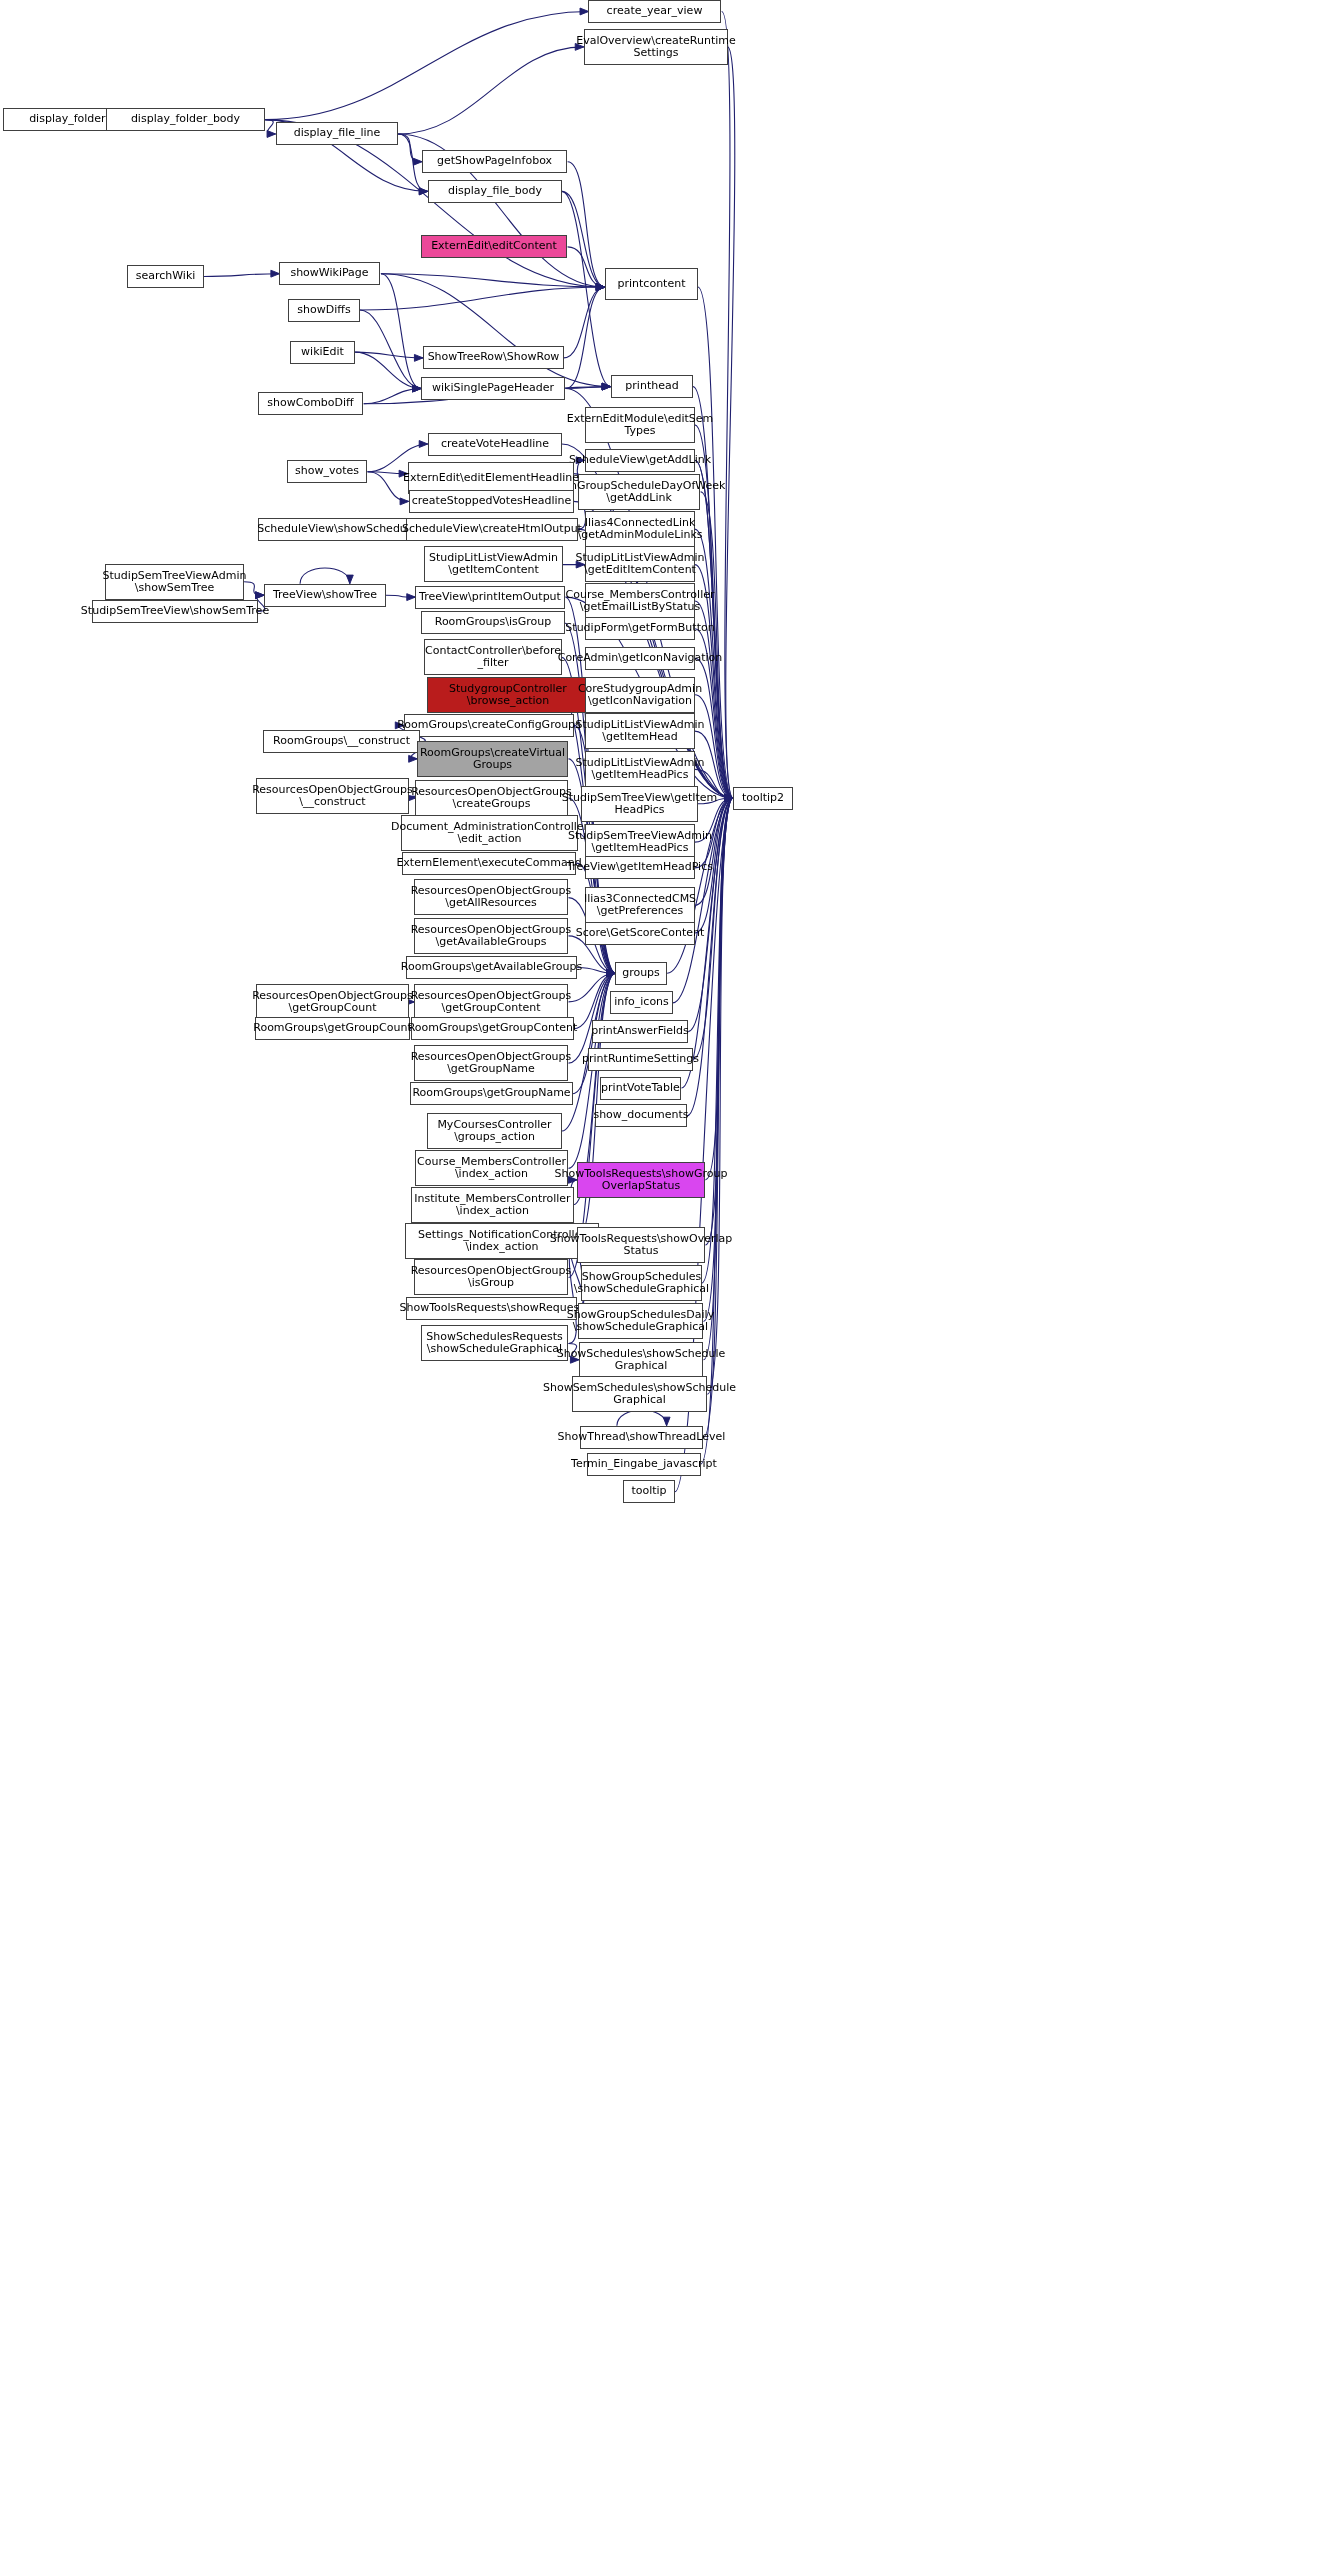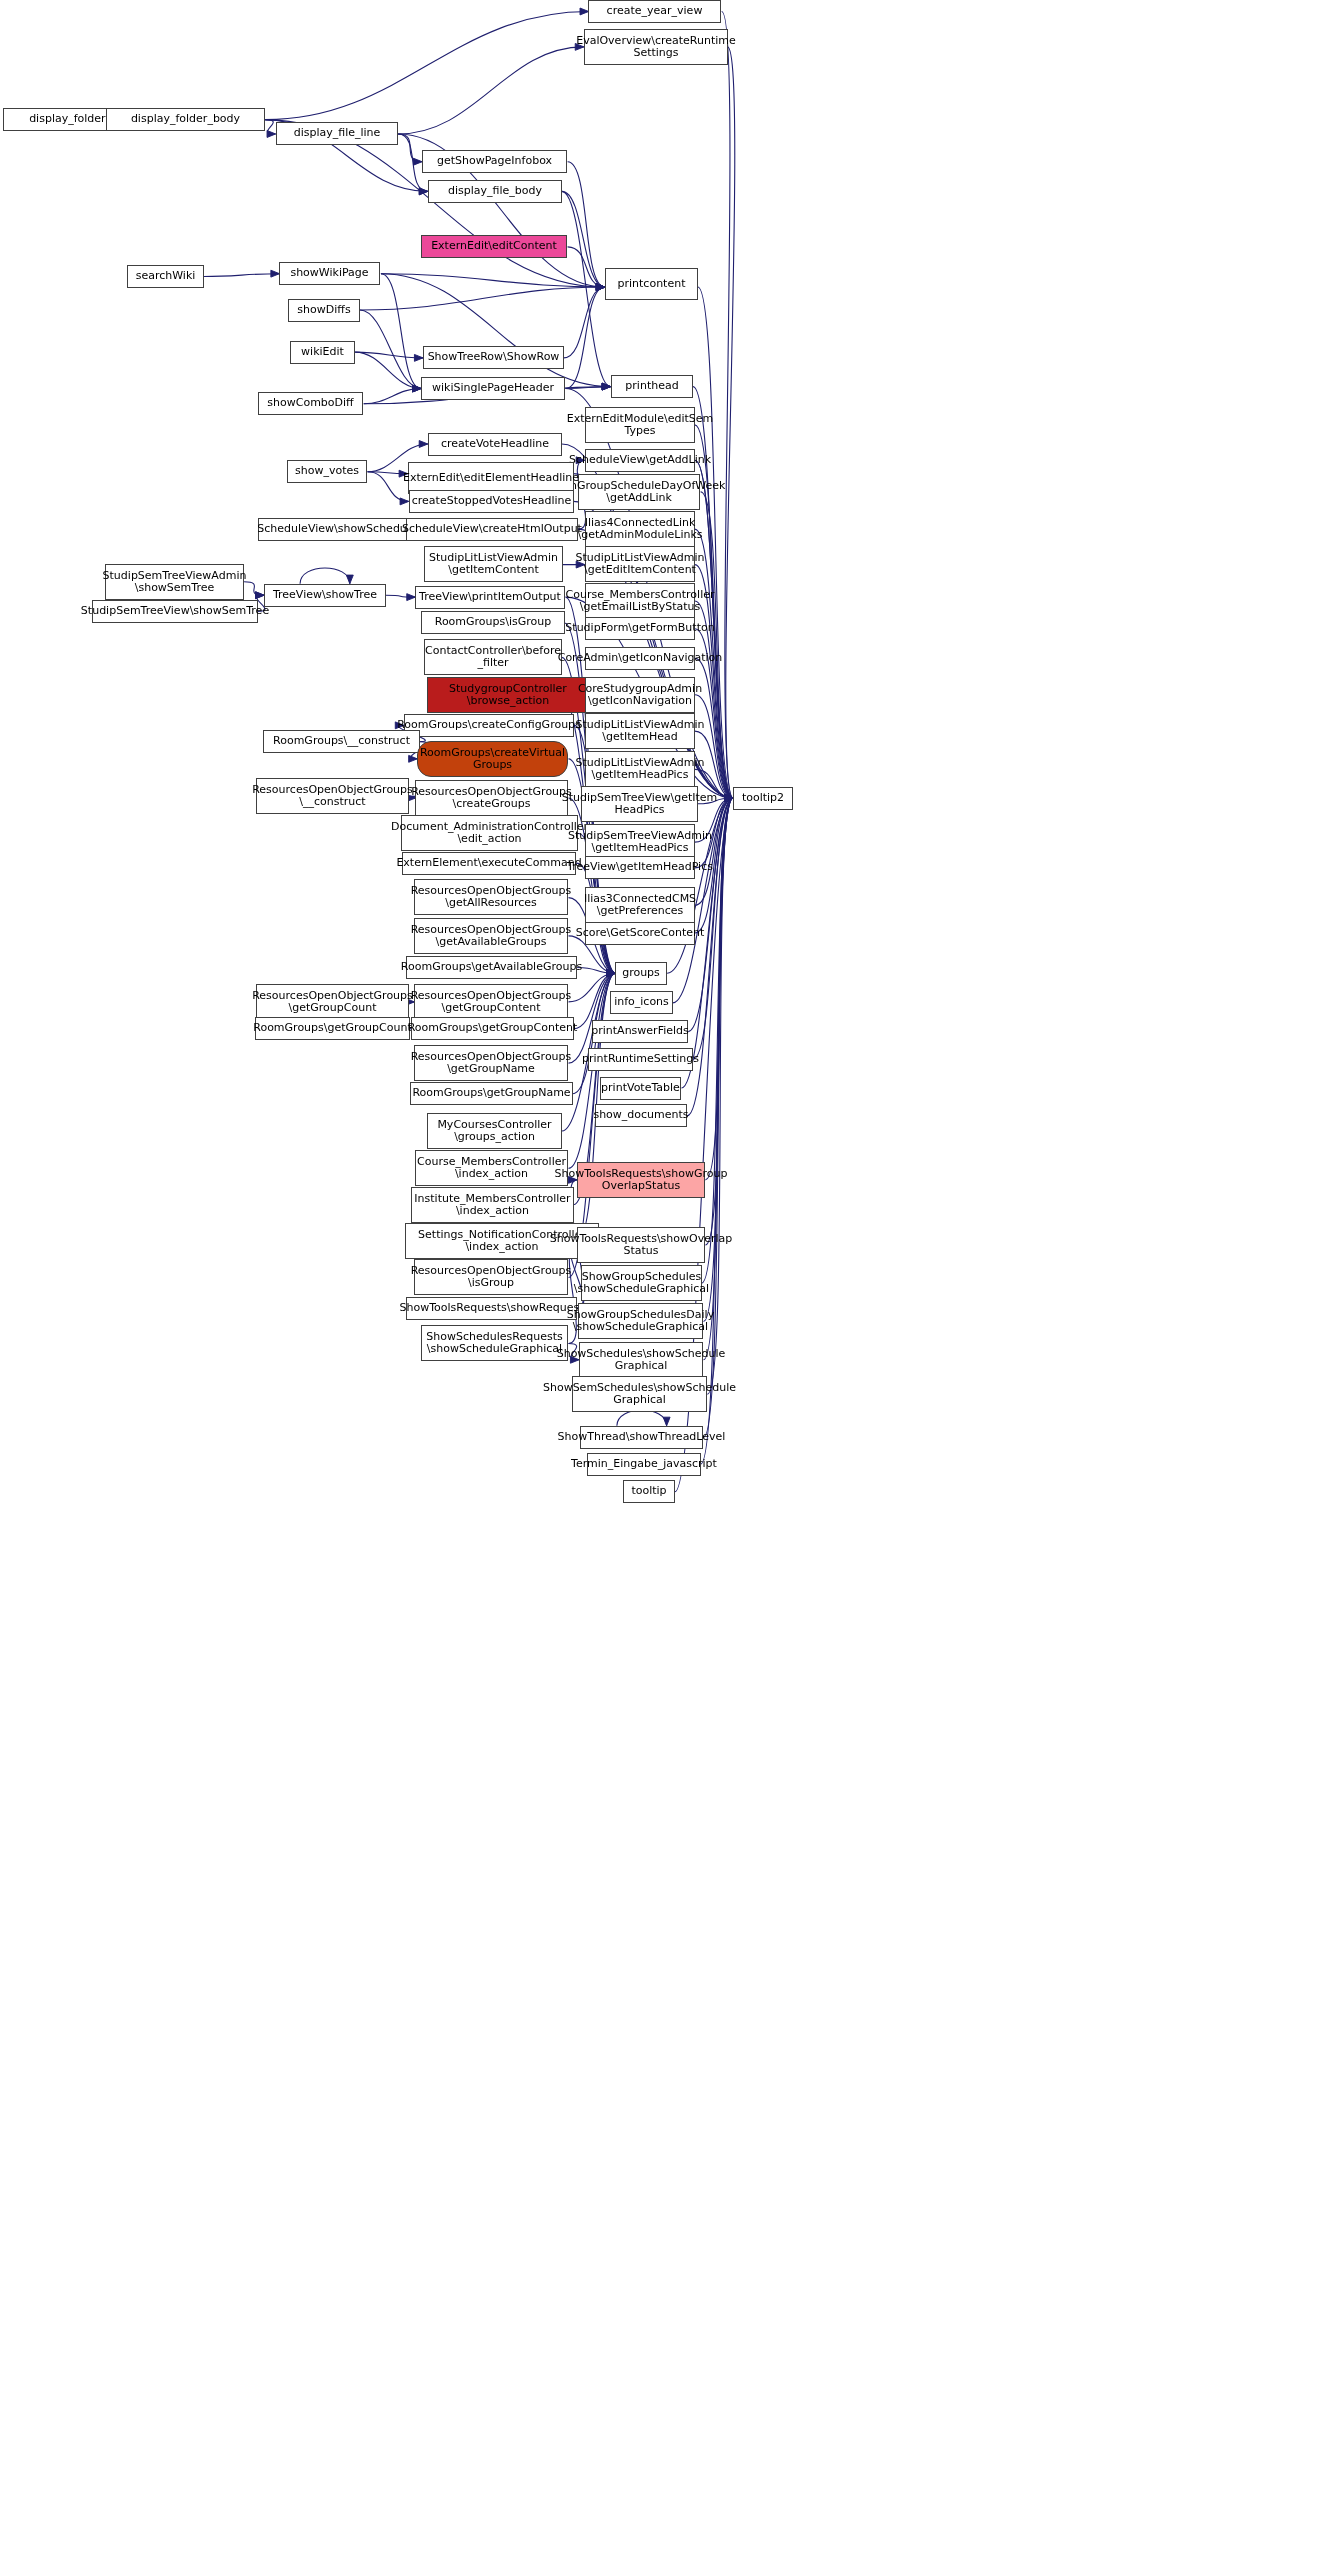--- a/index.html
+++ b/index.html
@@ -291,21 +291,21 @@
 _filter</div>
       <div class="node" style="left: 585px; top: 647px; width: 110px; height: 23px; border-color: rgb(64, 64, 64); background: rgb(255, 255, 255);">CoreAdmin\getIconNavigation</div>
       <div class="node" style="left: 427px; top: 677px; width: 162px; height: 36px; border-color: rgb(64, 64, 64); background: #b91c1c;">StudygroupController
 \browse_action</div>
       <div class="node" style="left: 585px; top: 677px; width: 110px; height: 36px; border-color: rgb(64, 64, 64); background: rgb(255, 255, 255);">CoreStudygroupAdmin
 \getIconNavigation</div>
       <div class="node" style="left: 404px; top: 714px; width: 170px; height: 23px; border-color: rgb(64, 64, 64); background: rgb(255, 255, 255);">RoomGroups\createConfigGroups</div>
       <div class="node" style="left: 585px; top: 713px; width: 110px; height: 36px; border-color: rgb(64, 64, 64); background: rgb(255, 255, 255);">StudipLitListViewAdmin
 \getItemHead</div>
       <div class="node" style="left: 263px; top: 730px; width: 157px; height: 23px; border-color: rgb(64, 64, 64); background: rgb(255, 255, 255);">RoomGroups\__construct</div>
-      <div class="node" style="left: 417px; top: 741px; width: 151px; height: 36px; border-color: rgb(64, 64, 64); background: #c2410c; border-radius: 14px;">RoomGroups\createVirtual
+      <div class="node" style="left: 417px; top: 741px; width: 151px; height: 36px; border-color: rgb(64, 64, 64); background: #a3a3a3;">RoomGroups\createVirtual
 Groups</div>
       <div class="node" style="left: 585px; top: 751px; width: 110px; height: 36px; border-color: rgb(64, 64, 64); background: rgb(255, 255, 255);">StudipLitListViewAdmin
 \getItemHeadPics</div>
       <div class="node" style="left: 256px; top: 778px; width: 153px; height: 36px; border-color: rgb(64, 64, 64); background: rgb(255, 255, 255);">ResourcesOpenObjectGroups
 \__construct</div>
       <div class="node" style="left: 415px; top: 780px; width: 153px; height: 36px; border-color: rgb(64, 64, 64); background: rgb(255, 255, 255);">ResourcesOpenObjectGroups
 \createGroups</div>
       <div class="node" style="left: 581px; top: 786px; width: 117px; height: 36px; border-color: rgb(64, 64, 64); background: rgb(255, 255, 255);">StudipSemTreeView\getItem
 HeadPics</div>
       <div class="node" style="left: 733px; top: 787px; width: 60px; height: 23px; border-color: rgb(64, 64, 64); background: rgb(255, 255, 255);">tooltip2</div>
@@ -335,21 +335,21 @@
       <div class="node" style="left: 414px; top: 1045px; width: 154px; height: 36px; border-color: rgb(64, 64, 64); background: rgb(255, 255, 255);">ResourcesOpenObjectGroups
 \getGroupName</div>
       <div class="node" style="left: 588px; top: 1048px; width: 105px; height: 23px; border-color: rgb(64, 64, 64); background: rgb(255, 255, 255);">printRuntimeSettings</div>
       <div class="node" style="left: 410px; top: 1082px; width: 163px; height: 23px; border-color: rgb(64, 64, 64); background: rgb(255, 255, 255);">RoomGroups\getGroupName</div>
       <div class="node" style="left: 600px; top: 1077px; width: 81px; height: 23px; border-color: rgb(64, 64, 64); background: rgb(255, 255, 255);">printVoteTable</div>
       <div class="node" style="left: 427px; top: 1113px; width: 135px; height: 36px; border-color: rgb(64, 64, 64); background: rgb(255, 255, 255);">MyCoursesController
 \groups_action</div>
       <div class="node" style="left: 595px; top: 1104px; width: 92px; height: 23px; border-color: rgb(64, 64, 64); background: rgb(255, 255, 255);">show_documents</div>
       <div class="node" style="left: 415px; top: 1150px; width: 153px; height: 36px; border-color: rgb(64, 64, 64); background: rgb(255, 255, 255);">Course_MembersController
 \index_action</div>
-      <div class="node" style="left: 577px; top: 1162px; width: 128px; height: 36px; border-color: rgb(64, 64, 64); background: #fca5a5;">ShowToolsRequests\showGroup
+      <div class="node" style="left: 577px; top: 1162px; width: 128px; height: 36px; border-color: rgb(64, 64, 64); background: #d946ef;">ShowToolsRequests\showGroup
 OverlapStatus</div>
       <div class="node" style="left: 411px; top: 1187px; width: 163px; height: 36px; border-color: rgb(64, 64, 64); background: rgb(255, 255, 255);">Institute_MembersController
 \index_action</div>
       <div class="node" style="left: 405px; top: 1223px; width: 194px; height: 36px; border-color: rgb(64, 64, 64); background: rgb(255, 255, 255);">Settings_NotificationController
 \index_action</div>
       <div class="node" style="left: 577px; top: 1227px; width: 128px; height: 36px; border-color: rgb(64, 64, 64); background: rgb(255, 255, 255);">ShowToolsRequests\showOverlap
 Status</div>
       <div class="node" style="left: 414px; top: 1259px; width: 154px; height: 36px; border-color: rgb(64, 64, 64); background: rgb(255, 255, 255);">ResourcesOpenObjectGroups
 \isGroup</div>
       <div class="node" style="left: 581px; top: 1265px; width: 121px; height: 36px; border-color: rgb(64, 64, 64); background: rgb(255, 255, 255);">ShowGroupSchedules

